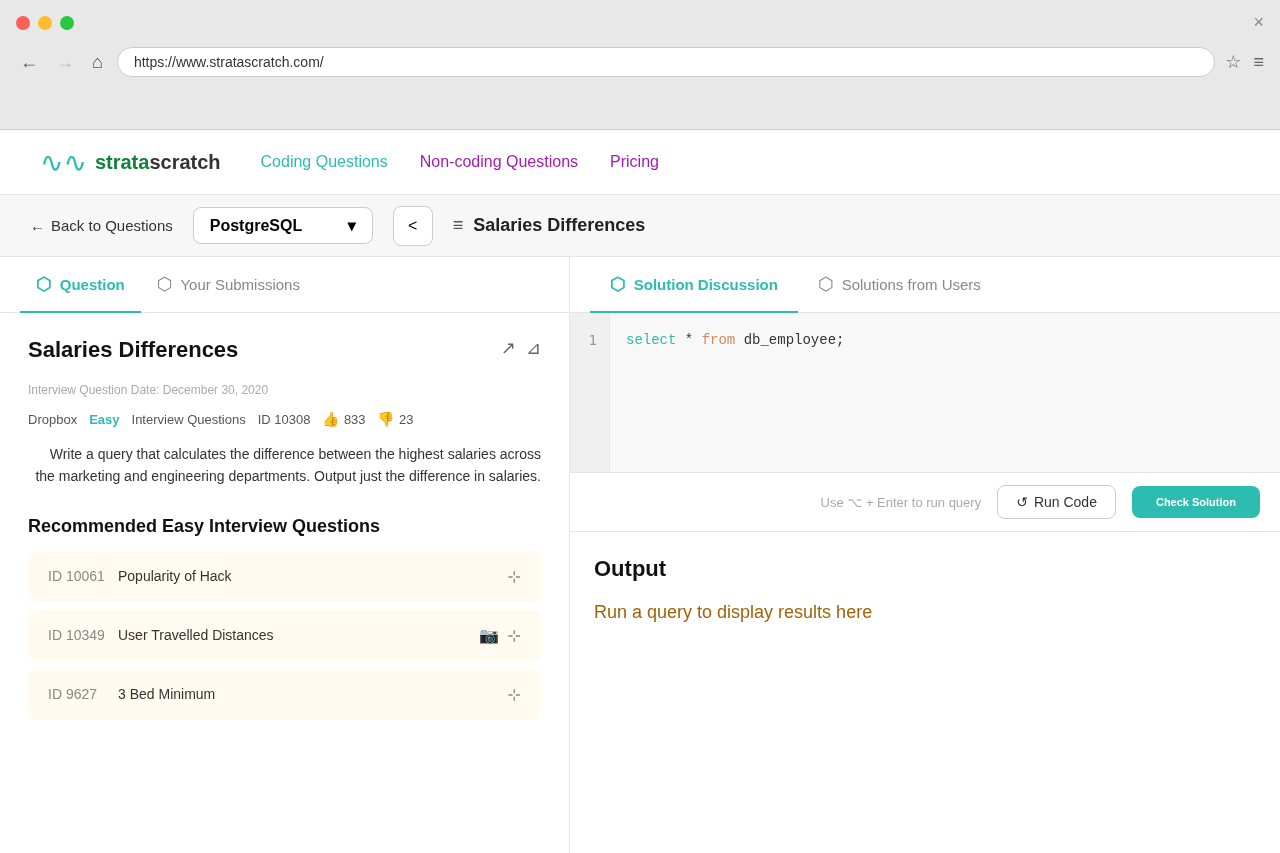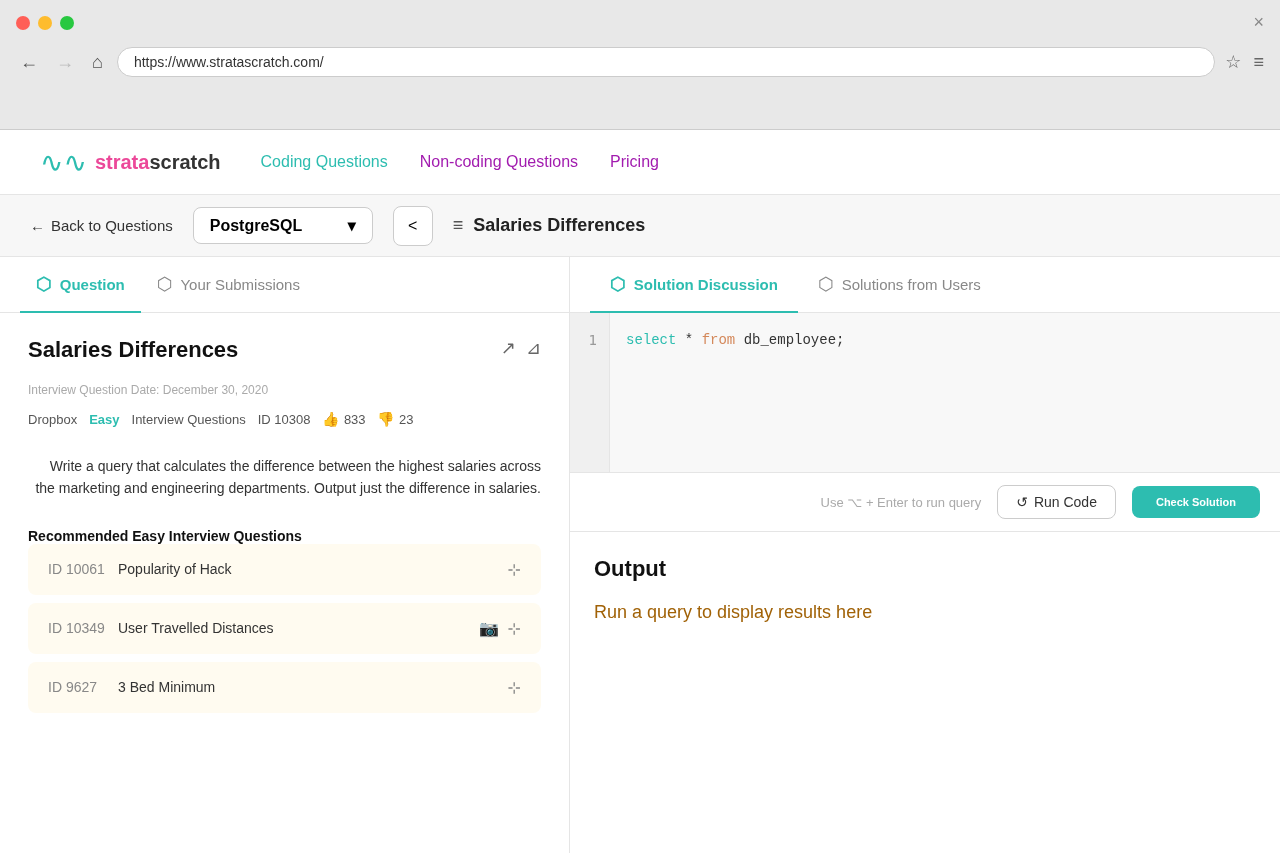--- a/index.html
+++ b/index.html
@@ -53,21 +53,21 @@
       background: #fff;
       border-bottom: 1px solid #e5e5e5;
       padding: 0 40px;
       display: flex;
       align-items: center;
       height: 65px;
     }
     .logo { display: flex; align-items: center; gap: 8px; margin-right: 40px; text-decoration: none; }
     .logo-icon { color: #2dbdb0; font-size: 28px; }
     .logo-text { font-size: 20px; color: #333; font-weight: 400; }
-    .logo-text span { color: #ec4899; font-weight: 600; }
+    .logo-text span { color: #15803d; font-weight: 600; }
     .site-nav { display: flex; gap: 32px; }
     .site-nav a {
       text-decoration: none;
       color: #a21caf;
       font-size: 16px;
       font-weight: 400;
     }
     .site-nav a.active { color: #2dbdb0; font-weight: 500; }
 
     
@@ -149,32 +149,32 @@
     .question-content { padding: 24px 28px; }
     .question-name {
       font-size: 22px; font-weight: 700; color: #111;
       margin-bottom: 10px;
     }
     .question-meta-date {
       font-size: 12px; color: #aaa; margin-bottom: 14px;
     }
     .question-tags {
       display: flex; align-items: center; gap: 12px;
-      font-size: 13px; color: #555; margin-bottom: 28px;
+      font-size: 13px; color: #555; margin-bottom: 16px;
     }
     .tag-easy { color: #2dbdb0; font-weight: 600; }
     .vote-area { display: flex; align-items: center; gap: 4px; }
     .vote-icon { font-size: 14px; color: #888; }
     .question-desc {
       font-size: 14px; color: #333; line-height: 1.6;
       margin-bottom: 28px;
       text-align: right;
     }
     .recommended-title {
-      font-size: 14px; font-weight: 700; color: #111; margin-bottom: 0;
+      font-size: 18px; font-weight: 700; color: #111; margin-bottom: 14px;
     }
     .question-cards { display: flex; flex-direction: column; }
     .question-card {
       background: #fffbf0;
       border-radius: 8px;
       padding: 16px 20px;
       display: flex;
       align-items: center;
       justify-content: space-between;
       margin-bottom: 8px;

